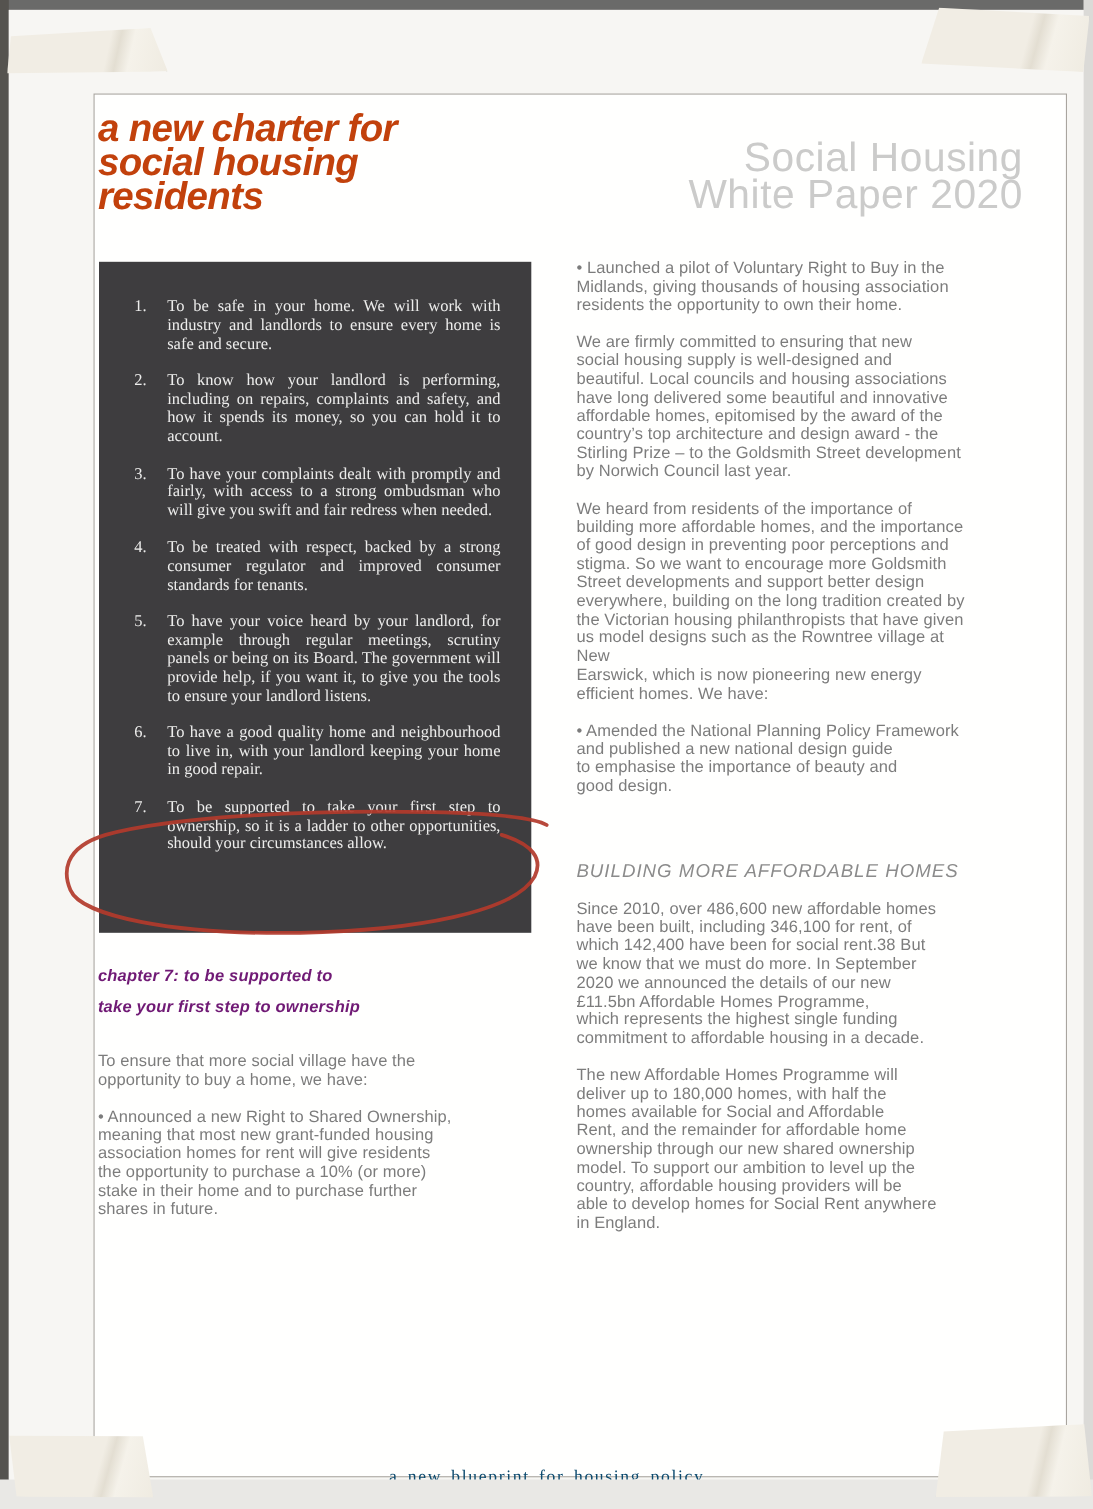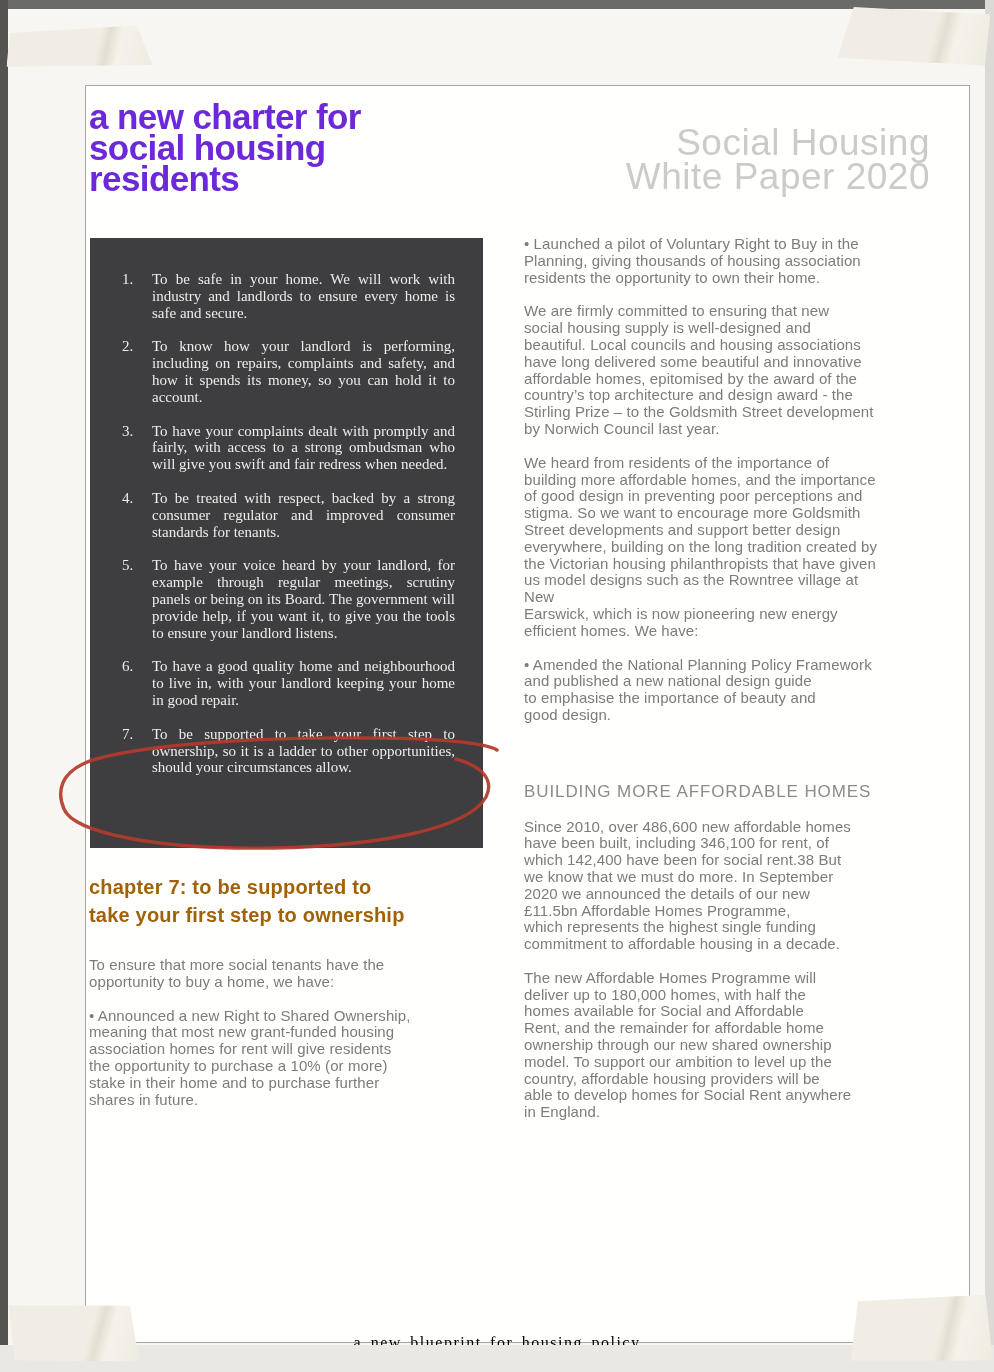--- a/index.html
+++ b/index.html
@@ -28,21 +28,22 @@
   .tape-tl { left:6px;   top:27px;    width:146px; height:40px; transform:rotate(-1.6deg); clip-path:polygon(3% 10%, 90% 0%, 100% 100%, 0% 94%); }
   .tape-tr { left:838px; top:6px;     width:152px; height:58px; transform:rotate(1.2deg);  clip-path:polygon(10% 4%, 100% 12%, 97% 100%, 0% 92%); }
   .tape-bl { left:5px;   top:1302px;  width:135px; height:60px; transform:rotate(1.4deg);  clip-path:polygon(2% 8%, 92% 4%, 100% 96%, 8% 100%); }
   .tape-br { left:850px; top:1296px;  width:142px; height:66px; transform:rotate(-1.2deg); clip-path:polygon(6% 6%, 96% 0%, 100% 100%, 0% 96%); }
 
   .pre { white-space:pre-line; }
 
   .main-title {
     position:absolute; z-index:4; left:89px; top:101px; width:420px;
     font-size:35px; line-height:31px; font-weight:bold; letter-spacing:-0.6px;
-    color:#6d28d9;
+    color:#c2410c;
+    font-style:italic;
   }
   .doc-title {
     position:absolute; z-index:4; right:64px; top:126px; width:480px;
     text-align:right; font-size:37px; line-height:34px; font-weight:normal;
     color:#cbcbca; letter-spacing:0.5px;
   }
 
   .charter-box {
     position:absolute; z-index:4; left:90px; top:238px; width:393px; height:610px;
     background:#3e3d3f; padding:33px 28px 0 32px;
@@ -51,38 +52,38 @@
   }
   .c-item { display:flex; margin-bottom:17px; }
   .c-num  { width:30px; flex-shrink:0; }
   .c-txt  { flex:1; text-align:justify; }
 
   .red-circle { position:absolute; z-index:5; left:48px; top:733px; width:452px; height:124px; }
   .red-circle path { fill:none; stroke:#b23a2b; stroke-width:3.4; stroke-linecap:round; opacity:0.92; }
 
   .chapter-heading {
     position:absolute; z-index:4; left:89px; top:874px; width:420px;
-    font-size:20px; line-height:27.5px; font-weight:bold; color:#a16207; letter-spacing:0.2px;
+    font-size:15px; line-height:27.5px; font-weight:bold; color:#701a75; letter-spacing:0.2px;font-style:italic;
   }
   .col { position:absolute; z-index:4; color:#7c7c7c; font-size:15px; line-height:16.8px; letter-spacing:0.1px; }
   .left-col  { left:89px;  top:957px; width:425px; }
   .right-col { left:524px; top:236px; width:440px; }
   .col p { margin:0 0 17px 0; }
   .section-heading {
     margin:60px 0 18px 0; font-size:17px; font-weight:normal;
-    color:#8b8b8b; letter-spacing:0.9px;
+    color:#8b8b8b; letter-spacing:0.9px;font-style:italic;
   }
   .footer-clip {
     position:absolute; z-index:4; left:0; top:1334px; width:100%; height:11px;
     overflow:hidden; text-align:center;
   }
   .footer-text {
     display:inline-block; margin-top:-8px;
     font-family:"Liberation Serif", serif; font-size:16px; line-height:18px;
-    color:#000000; letter-spacing:1.5px; word-spacing:3px;
+    color:#0c4a6e; letter-spacing:1.5px; word-spacing:3px;
   }
 </style>
 </head>
 <body>
 
 <div class="canvas">
   <div class="edge-top"></div>
   <div class="edge-left"></div>
   <div class="edge-right"></div>
   <div class="edge-bottom"></div>
@@ -133,33 +134,33 @@
   </div>
 
   <svg class="red-circle" viewBox="0 0 452 124" preserveAspectRatio="none">
     <path d="M 449,17 C 438,10 390,5 320,5 C 230,4 110,9 48,26 C 8,38 10,62 16,76 C 26,100 110,117 225,115 C 330,113 420,96 438,64 C 446,48 436,34 408,26"></path>
   </svg>
 
   <h2 class="chapter-heading pre">chapter 7: to be supported to
 take your first step to ownership</h2>
 
   <div class="col left-col">
-    <p class="pre">To ensure that more social tenants have the
+    <p class="pre">To ensure that more social village have the
 opportunity to buy a home, we have:</p>
     <p class="pre">• Announced a new Right to Shared Ownership,
 meaning that most new grant-funded housing
 association homes for rent will give residents
 the opportunity to purchase a 10% (or more)
 stake in their home and to purchase further
 shares in future.</p>
   </div>
 
   <div class="col right-col">
     <p class="pre">• Launched a pilot of Voluntary Right to Buy in the
-Planning, giving thousands of housing association
+Midlands, giving thousands of housing association
 residents the opportunity to own their home.</p>
     <p class="pre">We are firmly committed to ensuring that new
 social housing supply is well-designed and
 beautiful. Local councils and housing associations
 have long delivered some beautiful and innovative
 affordable homes, epitomised by the award of the
 country’s top architecture and design award - the
 Stirling Prize – to the Goldsmith Street development
 by Norwich Council last year.</p>
     <p class="pre">We heard from residents of the importance of

